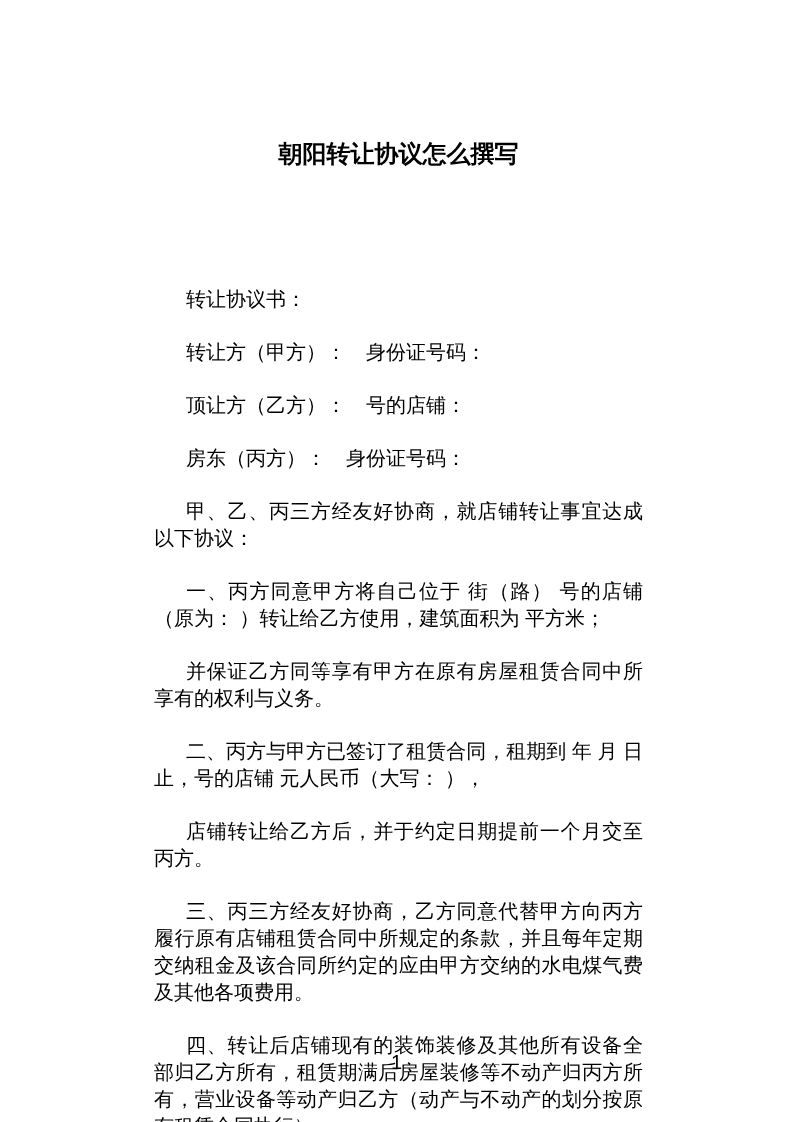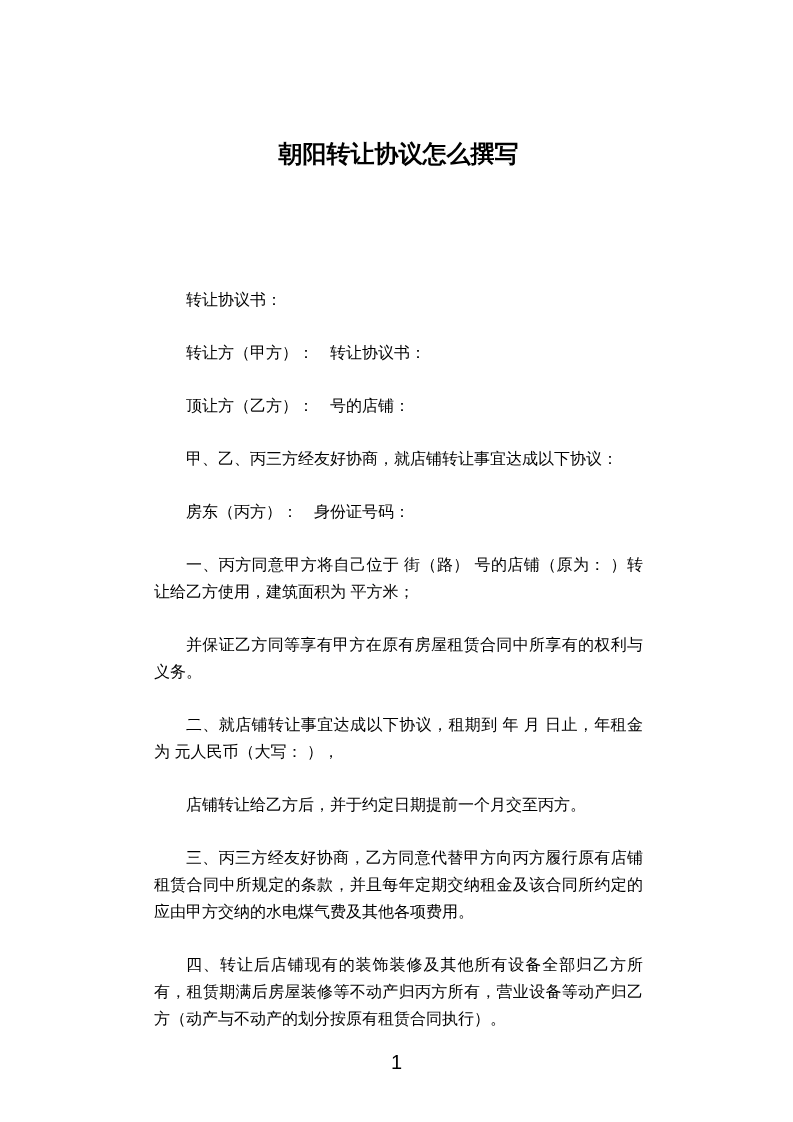--- a/index.html
+++ b/index.html
@@ -27,21 +27,21 @@
     line-height: 31px;
     font-weight: bold;
     text-align: center;
     letter-spacing: 0px;
   }
   .doc-body {
     margin-top: 117px;
   }
   .doc-body p {
     margin: 0 0 26px 0;
-    font-size: 16px;
+    font-size: 20px;
     line-height: 27px;
     text-indent: 32px;
     text-align: justify;
     word-break: break-all;
   }
   .page-footer {
     position: absolute;
     left: 0;
     right: 0;
     top: 1050px;
@@ -55,33 +55,33 @@
 <body>
 
 <div class="page">
   <div class="content">
 
     <h1 class="doc-title">朝阳转让协议怎么撰写</h1>
 
     <div class="doc-body">
       <p>转让协议书：</p>
 
-      <p>转让方（甲方）：　转让协议书：</p>
+      <p>转让方（甲方）：　身份证号码：</p>
 
       <p>顶让方（乙方）：　号的店铺：</p>
 
+      <p>房东（丙方）：　身份证号码：</p>
+
       <p>甲、乙、丙三方经友好协商，就店铺转让事宜达成以下协议：</p>
-
-      <p>房东（丙方）：　身份证号码：</p>
 
       <p>一、丙方同意甲方将自己位于 街（路） 号的店铺（原为： ）转让给乙方使用，建筑面积为 平方米；</p>
 
       <p>并保证乙方同等享有甲方在原有房屋租赁合同中所享有的权利与义务。</p>
 
-      <p>二、就店铺转让事宜达成以下协议，租期到 年 月 日止，年租金为 元人民币（大写： ），</p>
+      <p>二、丙方与甲方已签订了租赁合同，租期到 年 月 日止，号的店铺 元人民币（大写： ），</p>
 
       <p>店铺转让给乙方后，并于约定日期提前一个月交至丙方。</p>
 
       <p>三、丙三方经友好协商，乙方同意代替甲方向丙方履行原有店铺租赁合同中所规定的条款，并且每年定期交纳租金及该合同所约定的应由甲方交纳的水电煤气费及其他各项费用。</p>
 
       <p>四、转让后店铺现有的装饰装修及其他所有设备全部归乙方所有，租赁期满后房屋装修等不动产归丙方所有，营业设备等动产归乙方（动产与不动产的划分按原有租赁合同执行）。</p>
     </div>
   </div>
 
   <div class="page-footer">1</div>

